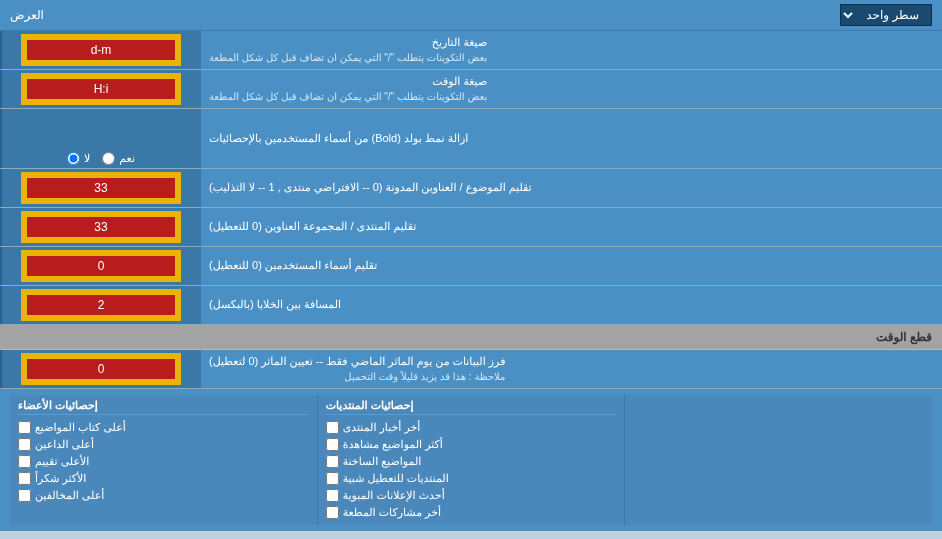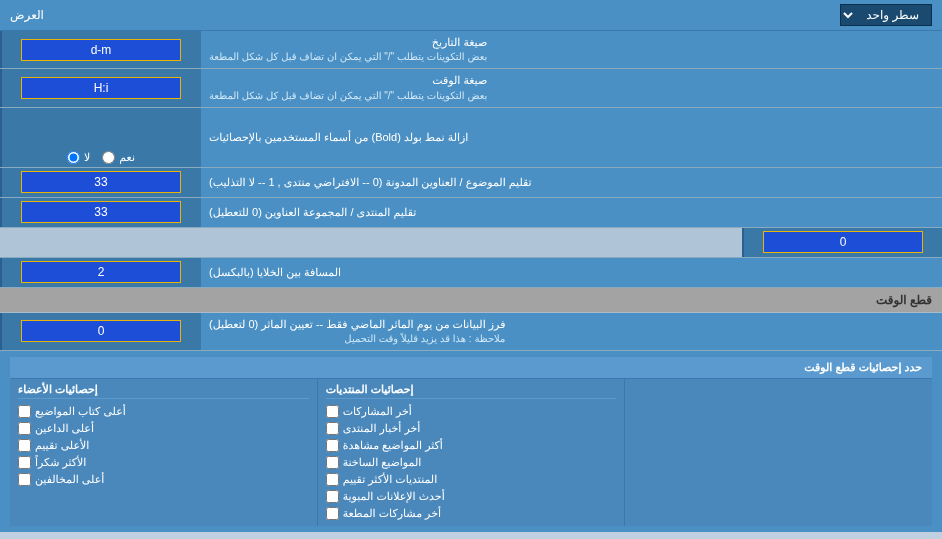--- a/index.html
+++ b/index.html
@@ -41,23 +41,23 @@
       width: 200px;
       background: #3a78a8;
       display: flex;
       align-items: center;
       justify-content: center;
       padding: 3px 6px;
       border-left: 2px solid #2a6090;
     }
     .row-input input[type="text"] {
       width: 160px;
-      background: #1d4ed8;
-      color: #fff;
-      border: 1px solid #eab308;
+      background: #b91c1c;
+      color: #fff;
+      border: 6px solid #eab308;
       padding: 3px 6px;
       text-align: center;
       font-size: 12px;
       direction: ltr;
     }
     .row-radio {
       width: 200px;
       background: #3a78a8;
       display: flex;
       align-items: center;
@@ -210,20 +210,21 @@
   </div>
 
   <div class="row">
     <div class="row-label">تقليم المنتدى / المجموعة العناوين (0 للتعطيل)</div>
     <div class="row-input">
       <input type="text" value="33" style="">
     </div>
   </div>
 
   <div class="row">
+    <div class="row-label">تقليم أسماء المستخدمين (0 للتعطيل)</div>
     <div class="row-input">
       <input type="text" value="0" style="">
     </div>
   </div>
 
   <div class="row">
     <div class="row-label">المسافة بين الخلايا (بالبكسل)</div>
     <div class="row-input">
       <input type="text" value="2" style="">
     </div>
@@ -238,47 +239,42 @@
         <small>ملاحظة : هذا قد يزيد قليلاً وقت التحميل</small>
       </div>
     </div>
     <div class="row-input">
       <input type="text" value="0" style="">
     </div>
   </div>
 
   <div class="checkboxes-section">
 
-    <div class="checkboxes-label-row">حدد إحصائيات قطع الوقت</div>
 
     <div class="checkboxes-grid">
 
       <div class="checkbox-col" style="flex:1; min-width:200px;">
       </div>
 
       <div class="checkbox-col">
         <div class="checkbox-col-title">إحصائيات المنتديات</div>
         <div class="checkbox-item">
-          <span>أخر المشاركات</span>
-          <input type="checkbox" style="">
-        </div>
-        <div class="checkbox-item">
           <span>أخر أخبار المنتدى</span>
           <input type="checkbox" style="">
         </div>
         <div class="checkbox-item">
           <span>أكثر المواضيع مشاهدة</span>
           <input type="checkbox" style="">
         </div>
         <div class="checkbox-item">
           <span>المواضيع الساخنة</span>
           <input type="checkbox" style="">
         </div>
         <div class="checkbox-item">
-          <span>المنتديات الأكثر تقييم</span>
+          <span>المنتديات للتعطيل شبية</span>
           <input type="checkbox" style="">
         </div>
         <div class="checkbox-item">
           <span>أحدث الإعلانات المبوية</span>
           <input type="checkbox" style="">
         </div>
         <div class="checkbox-item">
           <span>أخر مشاركات المطعة</span>
           <input type="checkbox" style="">
         </div>

